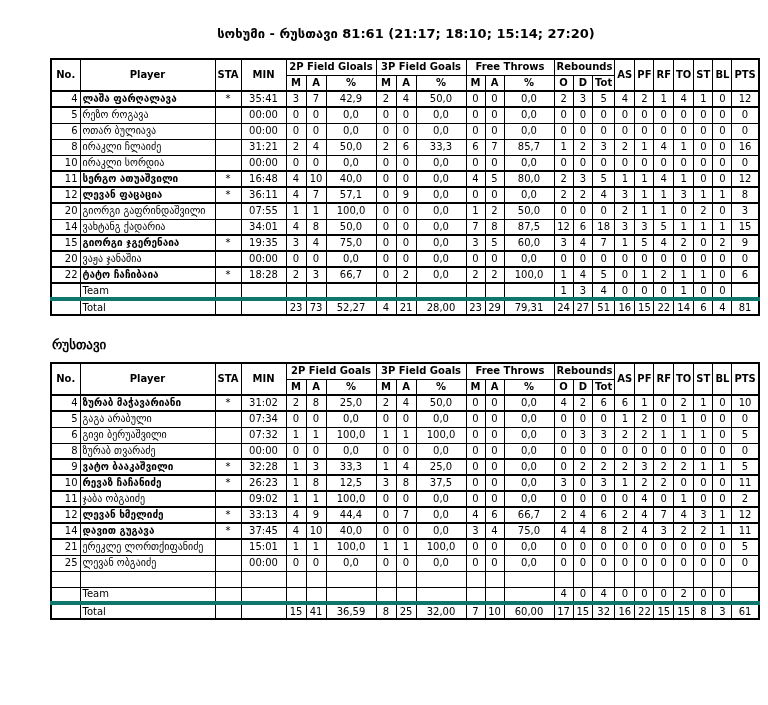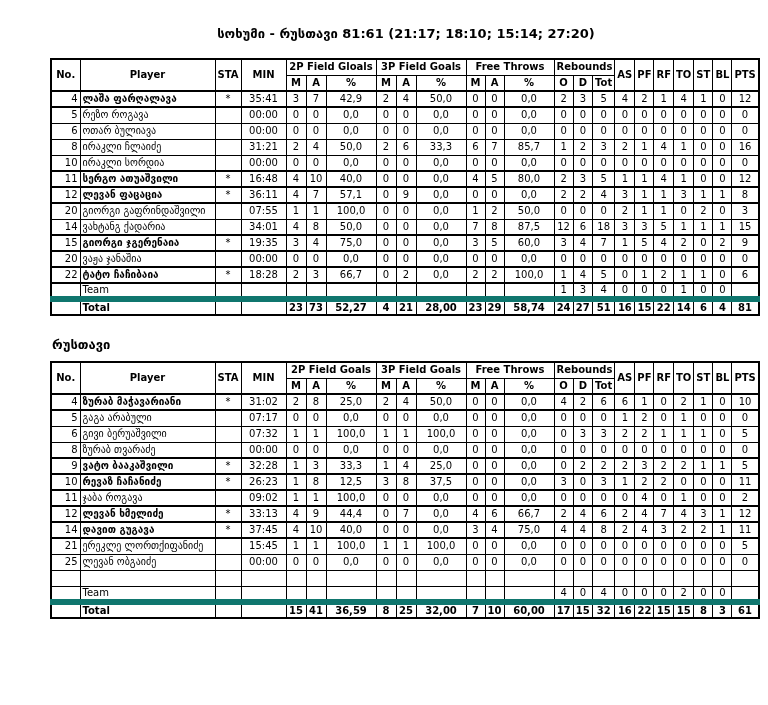--- a/index.html
+++ b/index.html
@@ -21,21 +21,21 @@
     font-weight: bold;
     margin: 0 8px 17px 2px;
     letter-spacing: 0px;
     text-align: center;
   }
   .section-title {
     font-size: 13px;
     font-weight: bold;
     margin: 0 0 9px 2px;
   }
-  .section-2 .section-title { margin-top: 21px; }
+  .section-2 .section-title { margin-top: 21px; font-family: Liberation Serif, serif; }
   table.box {
     border-collapse: collapse;
     table-layout: fixed;
     border: 2px solid #000;
   }
   table.box th, table.box td {
     border: 1px solid #000;
     font-size: 10px;
     height: 16px;
     line-height: 12px;
@@ -45,21 +45,21 @@
     white-space: nowrap;
     overflow: hidden;
     box-sizing: border-box;
   }
   table.box th { font-weight: bold; }
   table.box thead tr.sub-header th { border-bottom: 2px solid #000; }
   table.box td.name { text-align: left; }
   table.box td.no { text-align: right; }
   tr.starter td { border-top: 2px solid #000; border-bottom: 2px solid #000; }
   tr.starter td.name { font-weight: bold; }
-  tr.total td { border-top: 6px solid #0f766e; font-weight: bold; }
+  tr.total td { border-top: 4px solid #0f766e; font-weight: normal; }
 </style>
 </head>
 <body>
 
 <div class="page">
   <div class="match-title">სოხუმი - რუსთავი 81:61 (21:17; 18:10; 15:14; 27:20)</div>
 
   <div class="section section-1">
     <table class="box">
       <colgroup>
@@ -452,21 +452,21 @@
             <td></td>
             <td></td>
             <td>23</td>
             <td>73</td>
             <td>52,27</td>
             <td>4</td>
             <td>21</td>
             <td>28,00</td>
             <td>23</td>
             <td>29</td>
-            <td>58,74</td>
+            <td>79,31</td>
             <td>24</td>
             <td>27</td>
             <td>51</td>
             <td>16</td>
             <td>15</td>
             <td>22</td>
             <td>14</td>
             <td>6</td>
             <td>4</td>
             <td>81</td>
@@ -559,21 +559,21 @@
             <td>0</td>
             <td>2</td>
             <td>1</td>
             <td>0</td>
             <td>10</td>
           </tr>
           <tr class="player">
             <td class="no">5</td>
             <td class="name">გაგა არაბული</td>
             <td></td>
-            <td>07:17</td>
+            <td>07:34</td>
             <td>0</td>
             <td>0</td>
             <td>0,0</td>
             <td>0</td>
             <td>0</td>
             <td>0,0</td>
             <td>0</td>
             <td>0</td>
             <td>0,0</td>
             <td>0</td>
@@ -682,21 +682,21 @@
             <td>1</td>
             <td>2</td>
             <td>2</td>
             <td>0</td>
             <td>0</td>
             <td>0</td>
             <td>11</td>
           </tr>
           <tr class="player">
             <td class="no">11</td>
-            <td class="name">ჯაბა როგავა</td>
+            <td class="name">ჯაბა ობგაიძე</td>
             <td></td>
             <td>09:02</td>
             <td>1</td>
             <td>1</td>
             <td>100,0</td>
             <td>0</td>
             <td>0</td>
             <td>0,0</td>
             <td>0</td>
             <td>0</td>
@@ -759,21 +759,21 @@
             <td>3</td>
             <td>2</td>
             <td>2</td>
             <td>1</td>
             <td>11</td>
           </tr>
           <tr class="player">
             <td class="no">21</td>
             <td class="name">ერეკლე ლორთქიფანიძე</td>
             <td></td>
-            <td>15:45</td>
+            <td>15:01</td>
             <td>1</td>
             <td>1</td>
             <td>100,0</td>
             <td>1</td>
             <td>1</td>
             <td>100,0</td>
             <td>0</td>
             <td>0</td>
             <td>0,0</td>
             <td>0</td>

